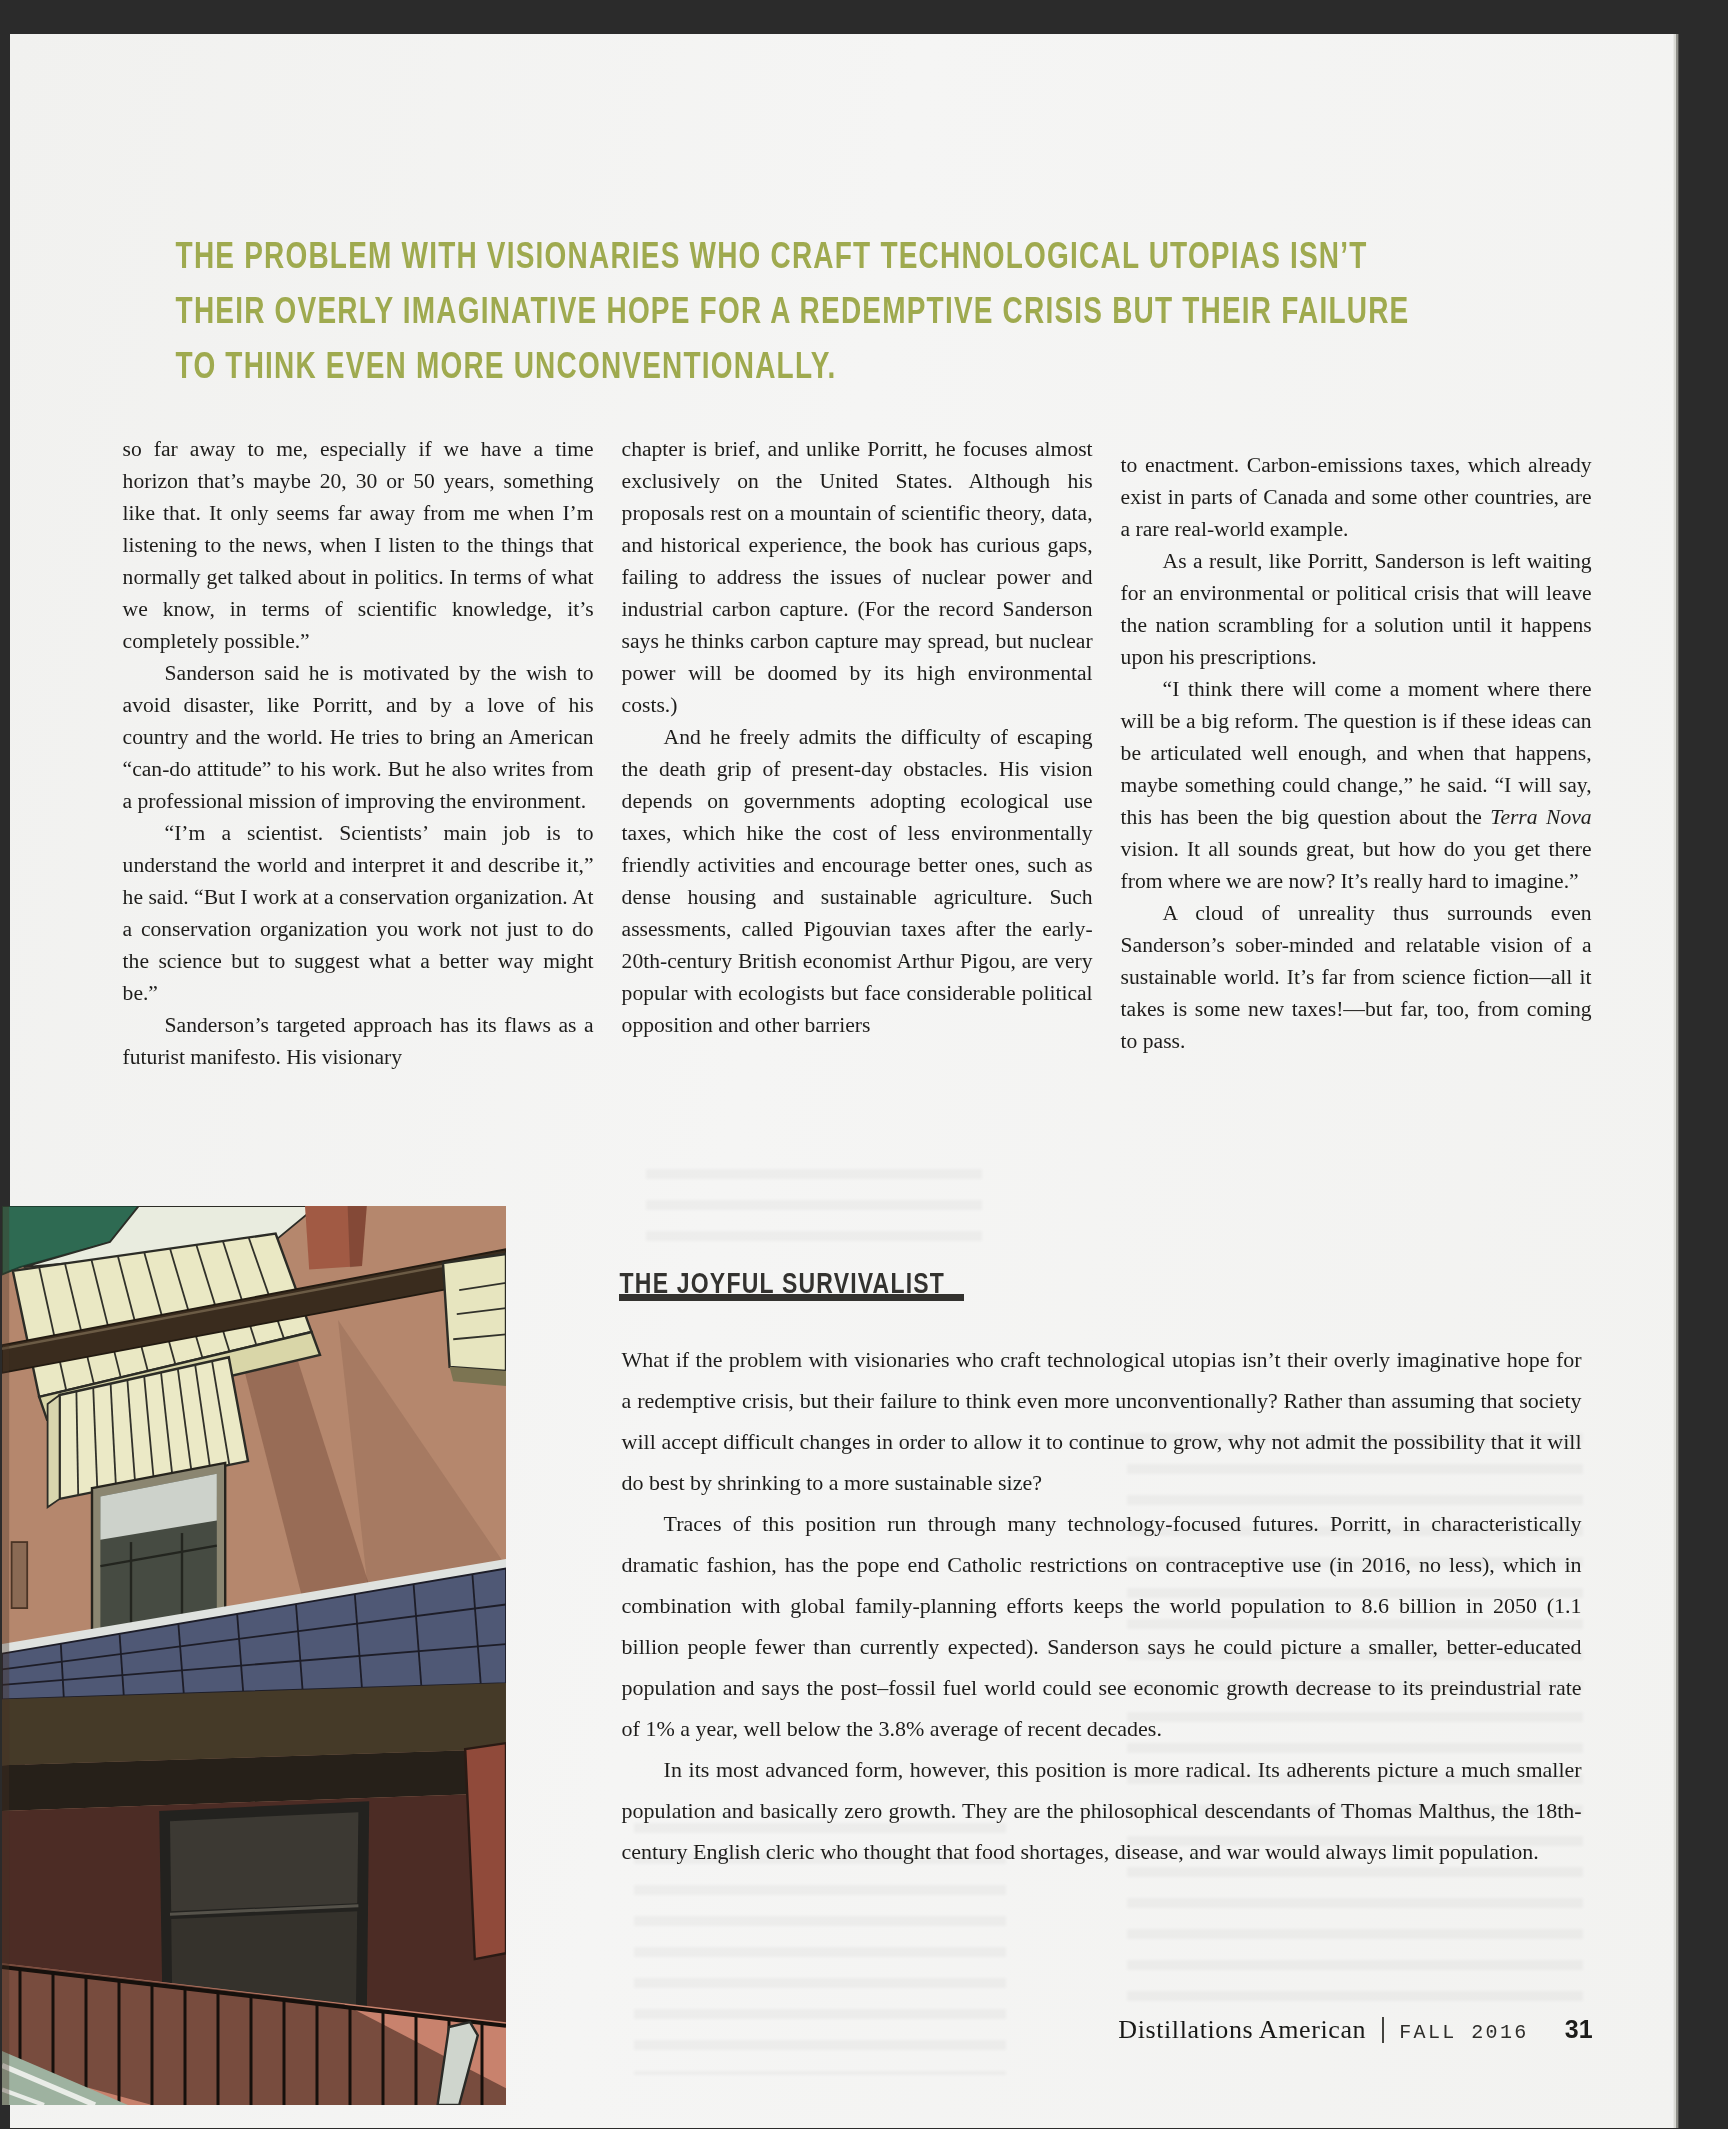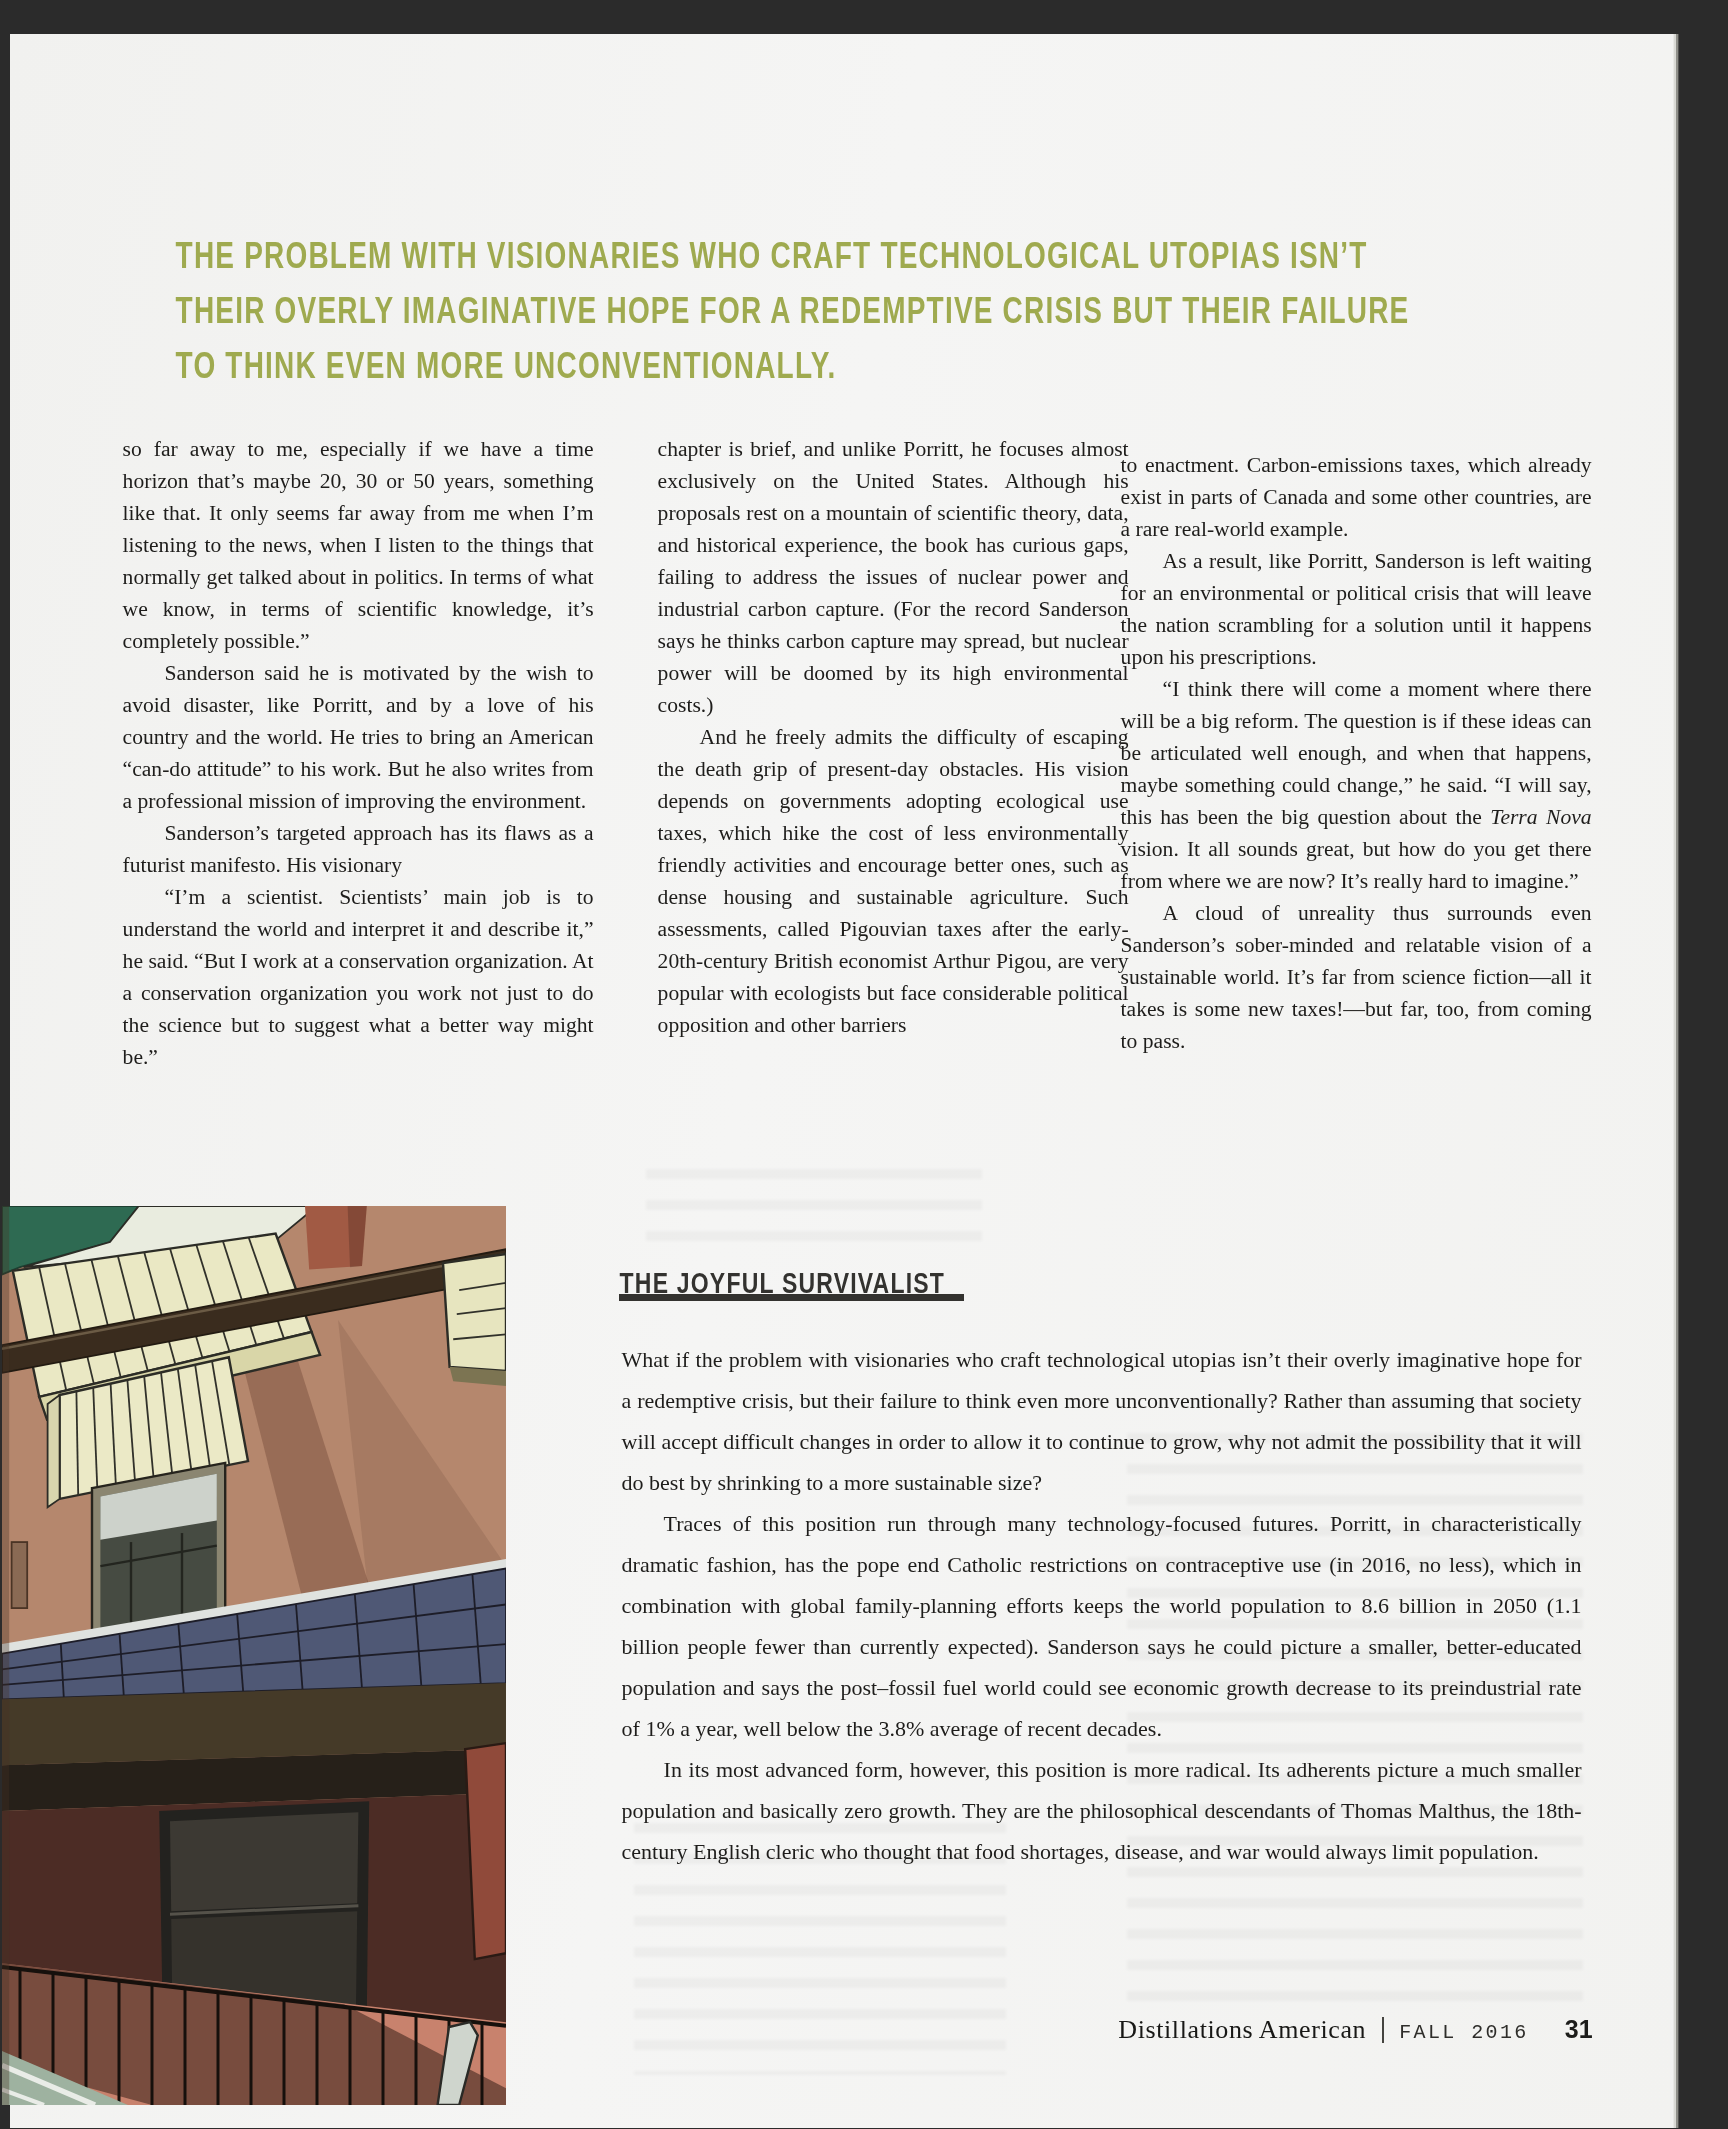--- a/index.html
+++ b/index.html
@@ -38,21 +38,21 @@
   .col {
     position: absolute;
     top: 399px;
     width: 471px;
     font-size: 21.6px;
     line-height: 32px;
     color: #1e1d1b;
     text-align: justify;
   }
   .col-1 { left: 113px; }
-  .col-2 { left: 648px; }
+  .col-2 { left: 612px; }
   .col-3 { left: 1111px; margin-top: 16px; }
   .para { margin: 0; }
   .indent { text-indent: 42px; }
   .ital { font-style: italic; }
 
   
   .section-title {
     position: absolute;
     left: 610px; top: 1232px;
     transform: scaleY(1.3);
@@ -136,22 +136,22 @@
       <div>TO THINK EVEN MORE UNCONVENTIONALLY.</div>
     </div>
 
     <div class="ghost ghost-1"></div>
     <div class="ghost ghost-2"></div>
     <div class="ghost ghost-3"></div>
 
     <div class="col col-1">
       <p class="para">so far away to me, especially if we have a time horizon that’s maybe 20, 30 or 50 years, something like that. It only seems far away from me when I’m listening to the news, when I listen to the things that normally get talked about in politics. In terms of what we know, in terms of scientific knowledge, it’s completely possible.”</p>
       <p class="para indent">Sanderson said he is motivated by the wish to avoid disaster, like Porritt, and by a love of his country and the world. He tries to bring an American “can-do attitude” to his work. But he also writes from a professional mission of improving the environment.</p>
+      <p class="para indent">“I’m a scientist. Scientists’ main job is to understand the world and interpret it and describe it,” he said. “But I work at a conservation organization. At a conservation organization you work not just to do the science but to suggest what a better way might be.”</p>
       <p class="para indent">Sanderson’s targeted approach has its flaws as a futurist manifesto. His visionary</p>
-      <p class="para indent">“I’m a scientist. Scientists’ main job is to understand the world and interpret it and describe it,” he said. “But I work at a conservation organization. At a conservation organization you work not just to do the science but to suggest what a better way might be.”</p>
     </div>
 
     <div class="col col-2">
       <p class="para">chapter is brief, and unlike Porritt, he focuses almost exclusively on the United States. Although his proposals rest on a mountain of scientific theory, data, and historical experience, the book has curious gaps, failing to address the issues of nuclear power and industrial carbon capture. (For the record Sanderson says he thinks carbon capture may spread, but nuclear power will be doomed by its high environmental costs.)</p>
       <p class="para indent">And he freely admits the difficulty of escaping the death grip of present-day obstacles. His vision depends on governments adopting ecological use taxes, which hike the cost of less environmentally friendly activities and encourage better ones, such as dense housing and sustainable agriculture. Such assessments, called Pigouvian taxes after the early-20th-century British economist Arthur Pigou, are very popular with ecologists but face considerable political opposition and other barriers</p>
     </div>
 
     <div class="col col-3">
       <p class="para">to enactment. Carbon-emissions taxes, which already exist in parts of Canada and some other countries, are a rare real-world example.</p>
       <p class="para indent">As a result, like Porritt, Sanderson is left waiting for an environmental or political crisis that will leave the nation scrambling for a solution until it happens upon his prescriptions.</p>

